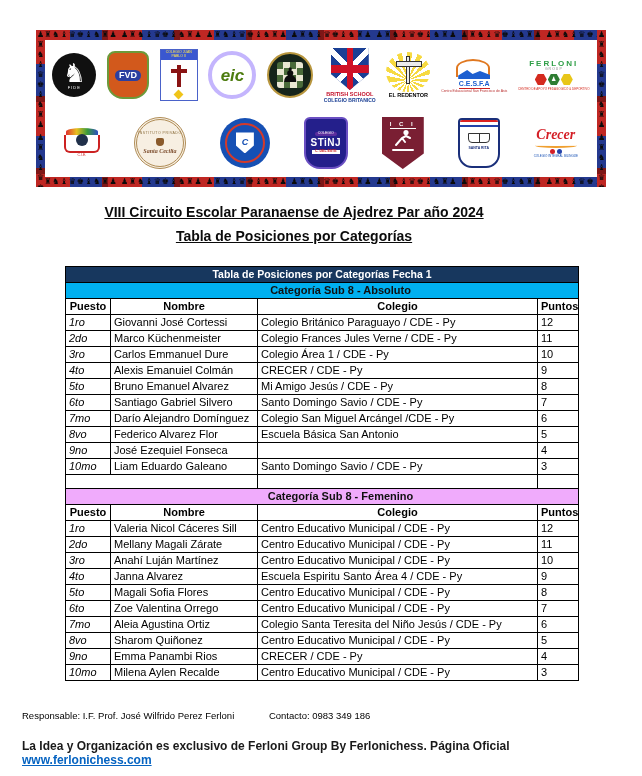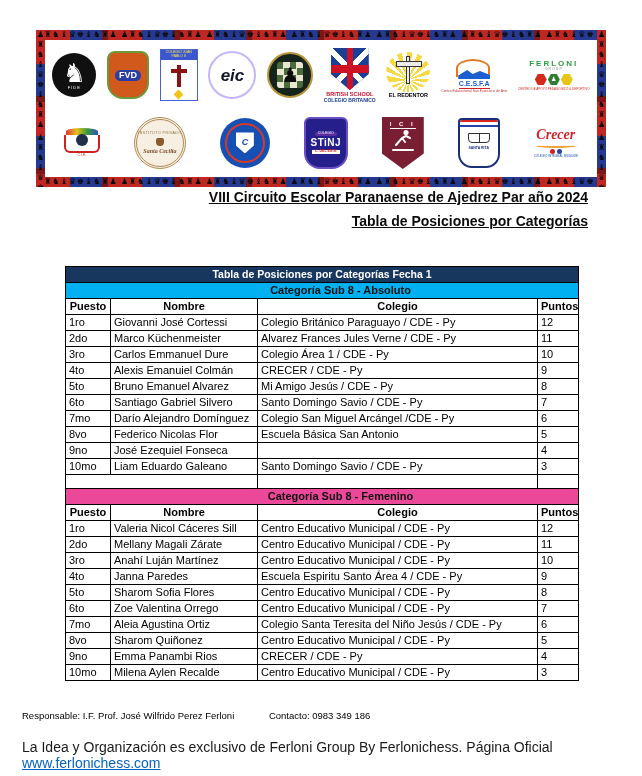--- a/index.html
+++ b/index.html
@@ -41,23 +41,23 @@
          border-radius:8px 8px 16px 16px; display:flex; align-items:center; justify-content:center; }
   .fvd .fvd-t { background:#2b3fa0; color:#fff; font-weight:bold; font-size:9px; padding:1px 4px; border-radius:6px; }
 
   .jp2 { width:38px; height:52px; background:#fff; border:1px solid #4a62c9; display:flex;
          flex-direction:column; align-items:center; }
   .jp2-top { width:100%; background:#3a57d0; color:#ffe54a; font-size:3.5px; padding:1px 0; }
   .jp2-cross { position:relative; width:4px; height:22px; background:#8a1313; margin-top:5px; }
   .jp2-cross::after { content:""; position:absolute; left:-6px; top:4px; width:16px; height:4px; background:#8a1313; }
   .jp2-star { width:7px; height:7px; background:#f0c419; transform:rotate(45deg); margin-top:4px; }
 
-  .eic { width:48px; height:48px; border-radius:50%; background:#fff; border:2px solid #c4b5fd;
+  .eic { width:48px; height:48px; border-radius:50%; background:#fff; border:4px solid #c4b5fd;
          display:flex; align-items:center; justify-content:center;
-         color:#0f172a; font-weight:bold; font-style:italic; font-size:17px; }
+         color:#4d7c0f; font-weight:bold; font-style:italic; font-size:17px; }
 
   .club { width:46px; height:46px; border-radius:50%; background:#15241a; border:2px solid #b8963e;
           display:flex; align-items:center; justify-content:center; position:relative; }
   .club .board { width:26px; height:26px; background:
       repeating-conic-gradient(#e9e7d2 0 90deg,#4a6b3a 90deg 180deg); background-size:13px 13px; border-radius:3px; }
   .club .pawn { position:absolute; font-size:20px; color:#0d0d0d; }
 
   .brit-shield { width:38px; height:42px;
       clip-path:polygon(0 0,100% 0,100% 62%,50% 100%,0 62%);
       background-image:
@@ -155,41 +155,41 @@
   .crecs-dot.r { background:#d41f26; } .crecs-dot.b { background:#2442aa; }
   .crecs-sub { color:#1650b4; font-size:3px; margin-top:1px; }
 
   .undp-u { width:14px; height:13px; border:3px solid #2a6fb8; border-top:none;
             border-radius:0 0 9px 9px; position:relative; margin-bottom:2px; }
   .undp-u::before { content:""; position:absolute; left:2px; top:-7px; width:8px; height:3px; background:#2a6fb8; }
   .undp-t { color:#1650b4; font-weight:bold; font-size:11px; letter-spacing:1px; }
   .undp-sub { color:#c22017; font-weight:bold; font-size:4px; margin-top:1px; }
 
   
-  .titles { position:absolute; left:0; top:189px; width:588px; text-align:right; }
+  .titles { position:absolute; left:0; top:204px; width:588px; text-align:center; }
   .title-line { font-weight:bold; font-size:14px; text-decoration:underline; margin-bottom:8px; color:#0b0b0b; }
 
   
   .table-wrap { position:absolute; left:65px; top:266px; width:513px; }
   table.standings { border-collapse:collapse; width:513px; table-layout:fixed; }
   table.standings td, table.standings th {
     border:1px solid #000; font-size:11px; height:15px; line-height:15px;
     padding:0 3px; overflow:hidden; white-space:nowrap; text-align:left; font-weight:normal;
   }
   tr.hdr-main td { background:#17375E; color:#fff; font-weight:bold; text-align:center; font-size:10.5px; }
   tr.hdr-cat td  { font-weight:bold; text-align:center; color:#101010;padding-left:40px; }
   tr.col-hdr th  { font-weight:bold; text-align:center; background:#fff; }
-  td.puesto { font-weight:bold; }
+  td.puesto { font-weight:bold;font-style:italic; }
   td.puntos { font-weight:bold; text-align:center; }
   tr.spacer-row td { height:14px; }
 
   
   .footer-line1 { position:absolute; left:22px; top:710px; font-size:9.5px; font-weight:normal; }
   .footer-line1 .contact { margin-left:32px; }
-  .footer-line2 { position:absolute; left:22px; top:739px; font-size:14px; font-weight:normal; color:#1a1a1a; }
+  .footer-line2 { position:absolute; left:22px; top:739px; font-size:12px; font-weight:bold; color:#1a1a1a; }
   .footer-line2 a { color:#0563C1; text-decoration:underline; }
 </style>
 </head>
 <body>
 
 <div class="frame">
   <div class="strip top">♟♜♞♝♛♚♝♞♜♟ ♟♜♞♝♛♚♝♞♜♟ ♟♜♞♝♛♚♝♞♜♟ ♟♜♞♝♛♚♝♞♜♟ ♟♜♞♝♛♚♝♞♜♟ ♟♜♞♝♛♚♝♞♜♟ ♟♜♞♝♛♚♝♞♜♟ ♟♜♞♝♛♚♝♞♜♟ ♟♜♞♝♛♚♝♞♜♟ ♟♜♞♝♛♚♝♞♜♟ ♟♜♞♝♛♚♝♞♜♟ ♟♜♞♝♛♚♝♞♜♟ ♟♜♞♝♛♚♝♞♜♟ ♟♜♞♝♛♚♝♞♜♟ ♟♜♞♝♛♚♝♞♜♟ ♟♜♞♝♛♚♝♞♜♟ ♟♜♞♝♛♚♝♞♜♟ ♟♜♞♝♛♚♝♞♜♟ ♟♜♞♝♛♚♝♞♜♟ ♟♜♞♝♛♚♝♞♜♟ </div>
   <div class="strip bottom">♟♜♞♝♛♚♝♞♜♟ ♟♜♞♝♛♚♝♞♜♟ ♟♜♞♝♛♚♝♞♜♟ ♟♜♞♝♛♚♝♞♜♟ ♟♜♞♝♛♚♝♞♜♟ ♟♜♞♝♛♚♝♞♜♟ ♟♜♞♝♛♚♝♞♜♟ ♟♜♞♝♛♚♝♞♜♟ ♟♜♞♝♛♚♝♞♜♟ ♟♜♞♝♛♚♝♞♜♟ ♟♜♞♝♛♚♝♞♜♟ ♟♜♞♝♛♚♝♞♜♟ ♟♜♞♝♛♚♝♞♜♟ ♟♜♞♝♛♚♝♞♜♟ ♟♜♞♝♛♚♝♞♜♟ ♟♜♞♝♛♚♝♞♜♟ ♟♜♞♝♛♚♝♞♜♟ ♟♜♞♝♛♚♝♞♜♟ ♟♜♞♝♛♚♝♞♜♟ ♟♜♞♝♛♚♝♞♜♟ </div>
   <div class="strip left">♟♜♞♝♛♚♝♞♜♟ ♟♜♞♝♛♚♝♞♜♟ ♟♜♞♝♛♚♝♞♜♟ ♟♜♞♝♛♚♝♞♜♟ ♟♜♞♝♛♚♝♞♜♟ ♟♜♞♝♛♚♝♞♜♟ ♟♜♞♝♛♚♝♞♜♟ ♟♜♞♝♛♚♝♞♜♟ ♟♜♞♝♛♚♝♞♜♟ ♟♜♞♝♛♚♝♞♜♟ ♟♜♞♝♛♚♝♞♜♟ ♟♜♞♝♛♚♝♞♜♟ ♟♜♞♝♛♚♝♞♜♟ ♟♜♞♝♛♚♝♞♜♟ ♟♜♞♝♛♚♝♞♜♟ ♟♜♞♝♛♚♝♞♜♟ ♟♜♞♝♛♚♝♞♜♟ ♟♜♞♝♛♚♝♞♜♟ ♟♜♞♝♛♚♝♞♜♟ ♟♜♞♝♛♚♝♞♜♟ </div>
   <div class="strip right">♟♜♞♝♛♚♝♞♜♟ ♟♜♞♝♛♚♝♞♜♟ ♟♜♞♝♛♚♝♞♜♟ ♟♜♞♝♛♚♝♞♜♟ ♟♜♞♝♛♚♝♞♜♟ ♟♜♞♝♛♚♝♞♜♟ ♟♜♞♝♛♚♝♞♜♟ ♟♜♞♝♛♚♝♞♜♟ ♟♜♞♝♛♚♝♞♜♟ ♟♜♞♝♛♚♝♞♜♟ ♟♜♞♝♛♚♝♞♜♟ ♟♜♞♝♛♚♝♞♜♟ ♟♜♞♝♛♚♝♞♜♟ ♟♜♞♝♛♚♝♞♜♟ ♟♜♞♝♛♚♝♞♜♟ ♟♜♞♝♛♚♝♞♜♟ ♟♜♞♝♛♚♝♞♜♟ ♟♜♞♝♛♚♝♞♜♟ ♟♜♞♝♛♚♝♞♜♟ ♟♜♞♝♛♚♝♞♜♟ </div>
@@ -346,21 +346,21 @@
     <tbody id="rows-0">
         <tr>
           <td class="puesto">1ro</td>
           <td class="nombre">Giovanni José Cortessi</td>
           <td class="colegio">Colegio Británico Paraguayo / CDE - Py</td>
           <td class="puntos">12</td>
         </tr>
         <tr>
           <td class="puesto">2do</td>
           <td class="nombre">Marco Küchenmeister</td>
-          <td class="colegio">Alvarez Frances Jules Verne / CDE - Py</td>
+          <td class="colegio">Colegio Frances Jules Verne / CDE - Py</td>
           <td class="puntos">11</td>
         </tr>
         <tr>
           <td class="puesto">3ro</td>
           <td class="nombre">Carlos Emmanuel Dure</td>
           <td class="colegio">Colegio Área 1 / CDE - Py</td>
           <td class="puntos">10</td>
         </tr>
         <tr>
           <td class="puesto">4to</td>
@@ -381,21 +381,21 @@
           <td class="puntos">7</td>
         </tr>
         <tr>
           <td class="puesto">7mo</td>
           <td class="nombre">Darío Alejandro Domínguez</td>
           <td class="colegio">Colegio San Miguel Arcángel /CDE - Py</td>
           <td class="puntos">6</td>
         </tr>
         <tr>
           <td class="puesto">8vo</td>
-          <td class="nombre">Federico Nicolas Flor</td>
+          <td class="nombre">Federico Alvarez Flor</td>
           <td class="colegio">Escuela Básica San Antonio</td>
           <td class="puntos">5</td>
         </tr>
         <tr>
           <td class="puesto">9no</td>
           <td class="nombre">José Ezequiel Fonseca</td>
           <td class="colegio"></td>
           <td class="puntos">4</td>
         </tr>
         <tr>
@@ -407,21 +407,21 @@
       </tbody>
     <tbody>
       <tr class="spacer-row">
         <td colspan="2"></td>
         <td></td>
         <td></td>
       </tr>
     </tbody>
     <tbody>
       <tr class="hdr-cat" id="cat-1">
-        <td colspan="4" style="background: #ec4899; margin-top: 37px;">Categoría Sub 8 - Femenino</td>
+        <td colspan="4" style="background: #f0abfc; margin-top: 37px;">Categoría Sub 8 - Femenino</td>
       </tr>
       <tr class="col-hdr">
         <th>Puesto</th>
         <th>Nombre</th>
         <th>Colegio</th>
         <th>Puntos</th>
       </tr>
     </tbody>
     <tbody id="rows-1">
         <tr>
@@ -437,27 +437,27 @@
           <td class="puntos">11</td>
         </tr>
         <tr>
           <td class="puesto">3ro</td>
           <td class="nombre">Anahí Luján Martínez</td>
           <td class="colegio">Centro Educativo Municipal / CDE - Py</td>
           <td class="puntos">10</td>
         </tr>
         <tr>
           <td class="puesto">4to</td>
-          <td class="nombre">Janna Paredes</td>
+          <td class="nombre">Janna Alvarez</td>
           <td class="colegio">Escuela Espiritu Santo Área 4 / CDE - Py</td>
           <td class="puntos">9</td>
         </tr>
         <tr>
           <td class="puesto">5to</td>
-          <td class="nombre">Sharom Sofia Flores</td>
+          <td class="nombre">Magali Sofia Flores</td>
           <td class="colegio">Centro Educativo Municipal / CDE - Py</td>
           <td class="puntos">8</td>
         </tr>
         <tr>
           <td class="puesto">6to</td>
           <td class="nombre">Zoe Valentina Orrego</td>
           <td class="colegio">Centro Educativo Municipal / CDE - Py</td>
           <td class="puntos">7</td>
         </tr>
         <tr>

